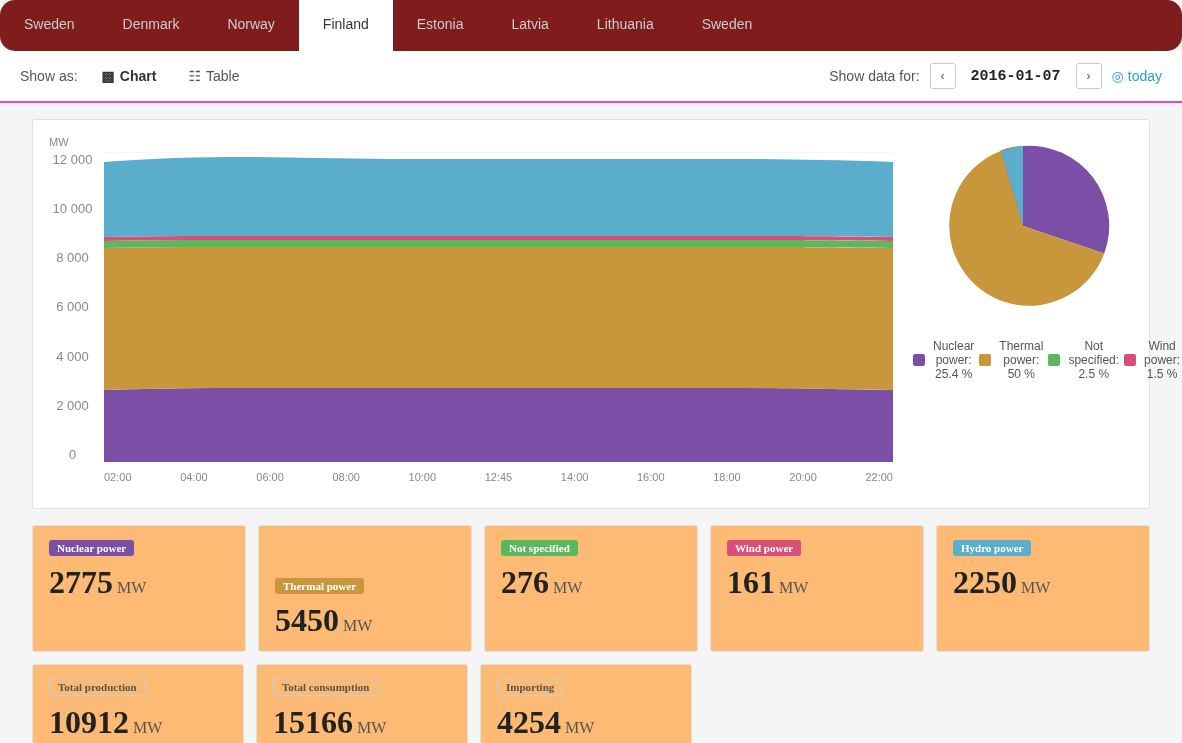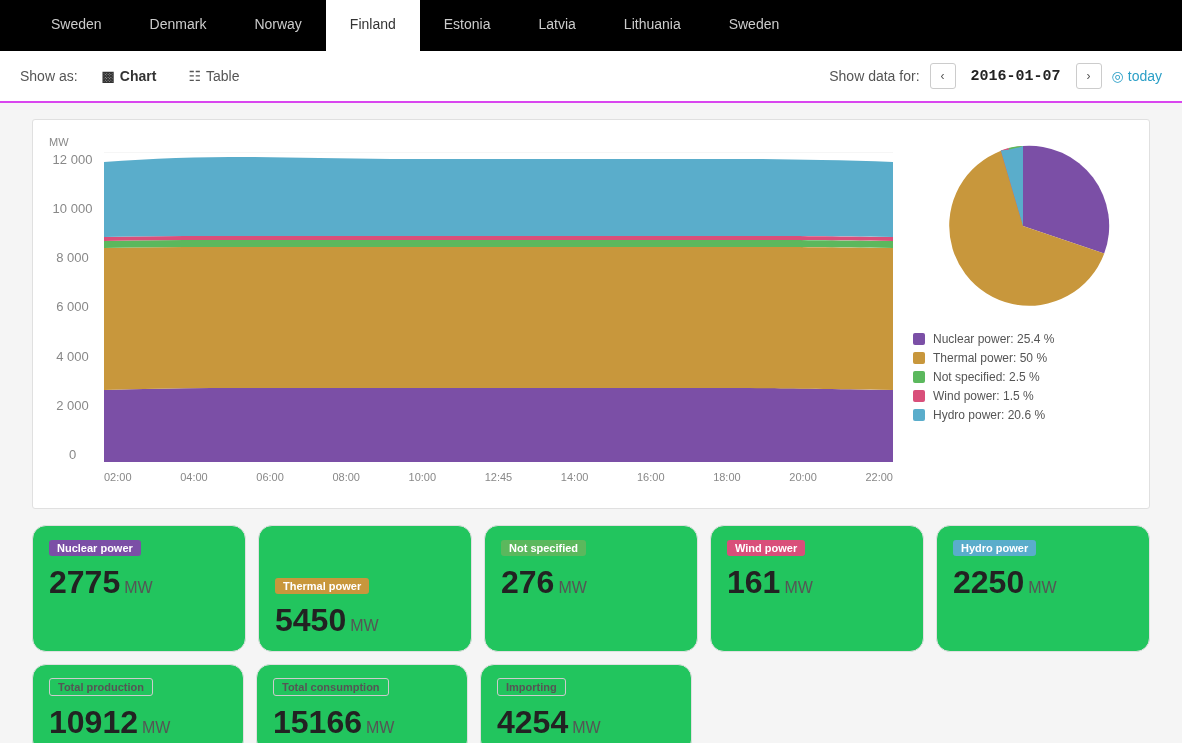--- a/index.html
+++ b/index.html
@@ -1,22 +1,23 @@
 <!DOCTYPE html>
 <html><head>
   <meta charset="utf-8">
   <style>
     * { box-sizing: border-box; margin: 0; padding: 0; }
     body { font-family: Arial, sans-serif; background: #f5f5f5; color: #333; }
 
     .nav-bar {
-      background: #000000;
+      background: #7f1d1d;
       display: flex;
       align-items: stretch;
-      padding: 0 27px;
+      padding: 0 0;
+      border-radius: 15px;
     }
     .nav-item {
       color: #ccc;
       padding: 16px 24px;
       cursor: pointer;
       font-size: 14px;
       border-bottom: 3px solid transparent;
       transition: color 0.2s;
     }
     .nav-item.active {
@@ -165,21 +166,21 @@
       align-items: center;
       gap: 16px;
     }
     .pie-container {
       width: 180px;
       height: 180px;
     }
     .legend {
       width: 100%;
       display: flex;
-      flex-direction: column;
+      flex-direction: row;
       gap: 5px;
       text-align: center;
     }
     .legend-item {
       display: flex;
       align-items: center;
       gap: 8px;
       font-size: 12px;
       color: #555;
     }
@@ -190,25 +191,26 @@
       flex-shrink: 0;
     }
 
     .stats-row {
       display: flex;
       gap: 12px;
       margin-bottom: 12px;
     }
     .stat-card {
       flex: 1;
-      background: #22c55e;
+      background: #fdba74;
       border: 1px solid #e0e0e0;
-      border-radius: 14px;
+      border-radius: 3px;
       padding: 12px 16px;
       min-width: 0;
+      font-family: Liberation Serif, serif;
     }
     .stat-label {
       display: inline-block;
       font-size: 11px;
       padding: 2px 8px;
       border-radius: 3px;
       color: #fff;
       margin-bottom: 8px;
       font-weight: bold;
     }

